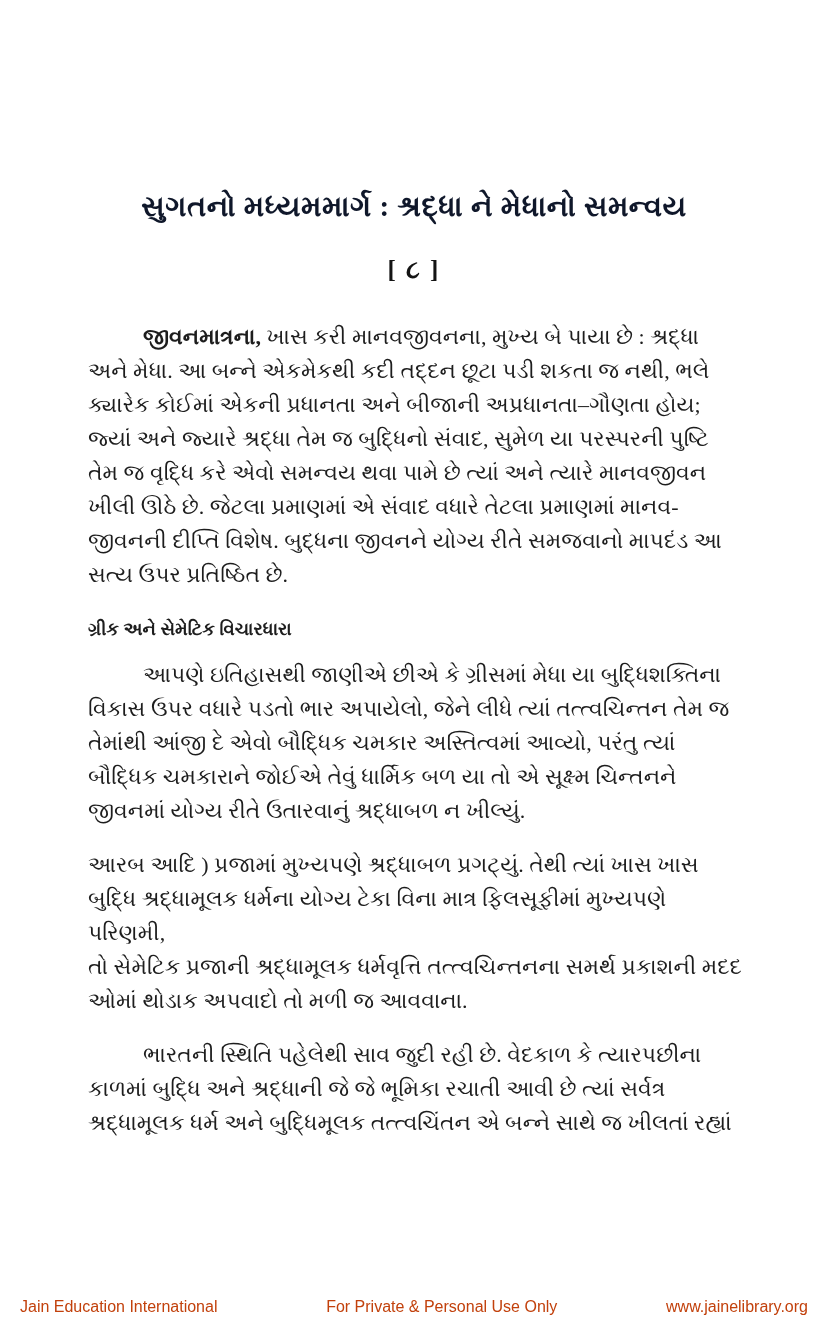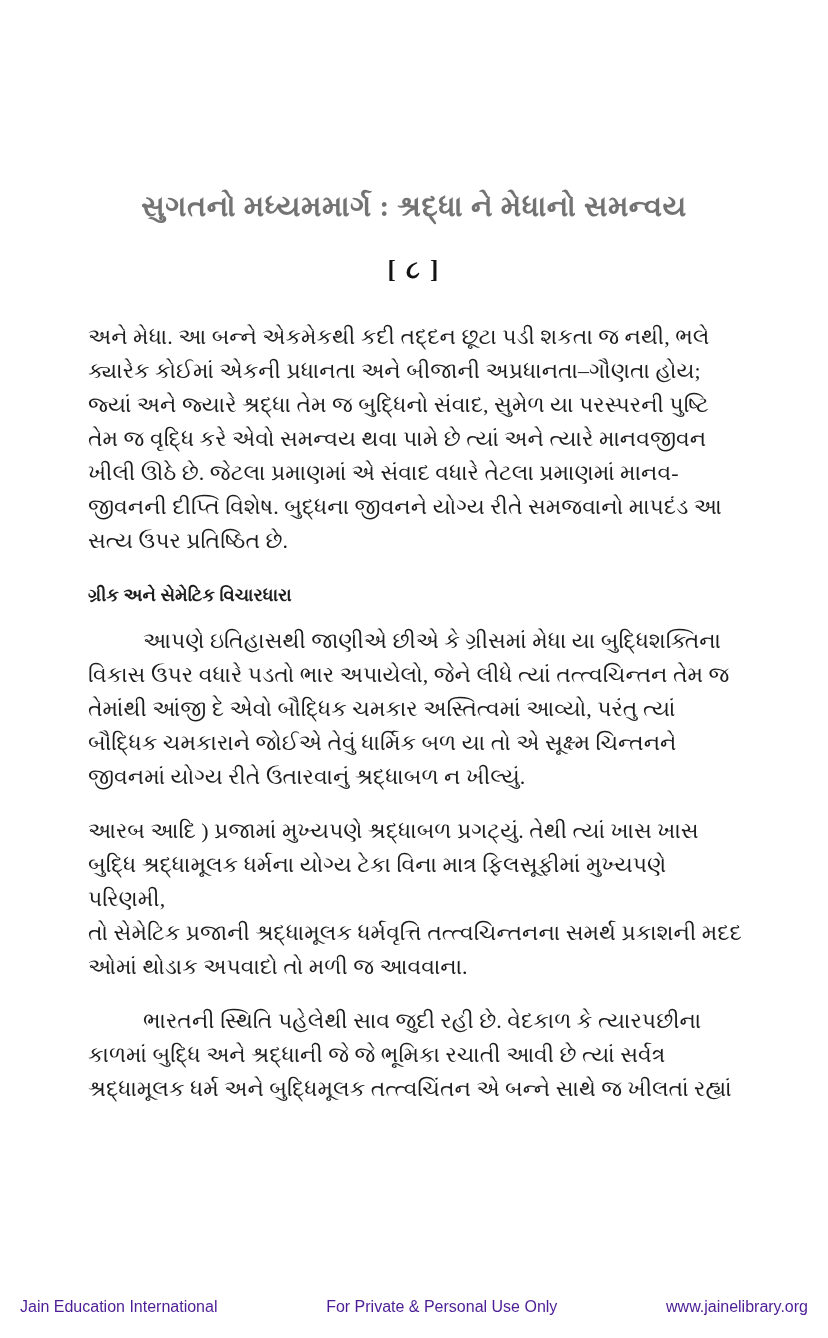--- a/index.html
+++ b/index.html
@@ -9,21 +9,21 @@
     width:828px; height:1338px;
     margin:0 auto;
     background:#ffffff;
     font-family:"Liberation Serif", serif;
     color:#1d1d1d;
     overflow:hidden;
   }
   .doc-title {
     position:absolute; top:190px; left:0; right:0;
     text-align:center;
-    font-size:29px; font-weight:bold; color:#737373;
+    font-size:29px; font-weight:bold; color:#0f172a;
     letter-spacing:0.5px;
     white-space:nowrap;
   }
   .section-number {
     position:absolute; top:256px; left:0; right:0;
     text-align:center;
     font-size:25px; font-weight:bold; color:#141414;
     letter-spacing:2px;
   }
   .doc-body {
@@ -39,36 +39,37 @@
     margin:16px 0 12px 0;
   }
   .body-line { min-height:34px; }
   .body-line.first-line { text-indent:55px; }
   .bold-lead { font-weight:bold; }
   .page-footer {
     position:absolute; bottom:22px; left:0; right:0;
     display:flex; justify-content:space-between; align-items:center;
     padding:0 20px;
     font-family:"Liberation Sans", sans-serif;
-    font-size:16px; color:#4c1d95;
+    font-size:16px; color:#c2410c;
   }
   .footer-center { text-align:center; }
   .footer-right { text-align:right; }
 </style>
 </head>
 <body>
 
 <div class="page">
 
   <h1 class="doc-title">સુગતનો મધ્યમમાર્ગ : શ્રદ્ધા ને મેધાનો સમન્વય</h1>
 
   <div class="section-number">[ ૮ ]</div>
 
   <div class="doc-body" id="doc-body">
       <div class="block-paragraph">
+        <div class="body-line first-line"><span class="bold-lead">જીવનમાત્રના,</span> ખાસ કરી માનવજીવનના, મુખ્ય બે પાયા છે : શ્રદ્ધા</div>
         <div class="body-line">અને મેધા. આ બન્ને એકમેકથી કદી તદ્દન છૂટા પડી શકતા જ નથી, ભલે</div>
         <div class="body-line">ક્યારેક કોઈમાં એકની પ્રધાનતા અને બીજાની અપ્રધાનતા–ગૌણતા હોય;</div>
         <div class="body-line">જ્યાં અને જ્યારે શ્રદ્ધા તેમ જ બુદ્ધિનો સંવાદ, સુમેળ યા પરસ્પરની પુષ્ટિ</div>
         <div class="body-line">તેમ જ વૃદ્ધિ કરે એવો સમન્વય થવા પામે છે ત્યાં અને ત્યારે માનવજીવન</div>
         <div class="body-line">ખીલી ઊઠે છે. જેટલા પ્રમાણમાં એ સંવાદ વધારે તેટલા પ્રમાણમાં માનવ-</div>
         <div class="body-line">જીવનની દીપ્તિ વિશેષ. બુદ્ધના જીવનને યોગ્ય રીતે સમજવાનો માપદંડ આ</div>
         <div class="body-line">સત્ય ઉપર પ્રતિષ્ઠિત છે.</div>
       </div>
       <div class="block-heading">ગ્રીક અને સેમેટિક વિચારધારા</div>
       <div class="block-paragraph">

